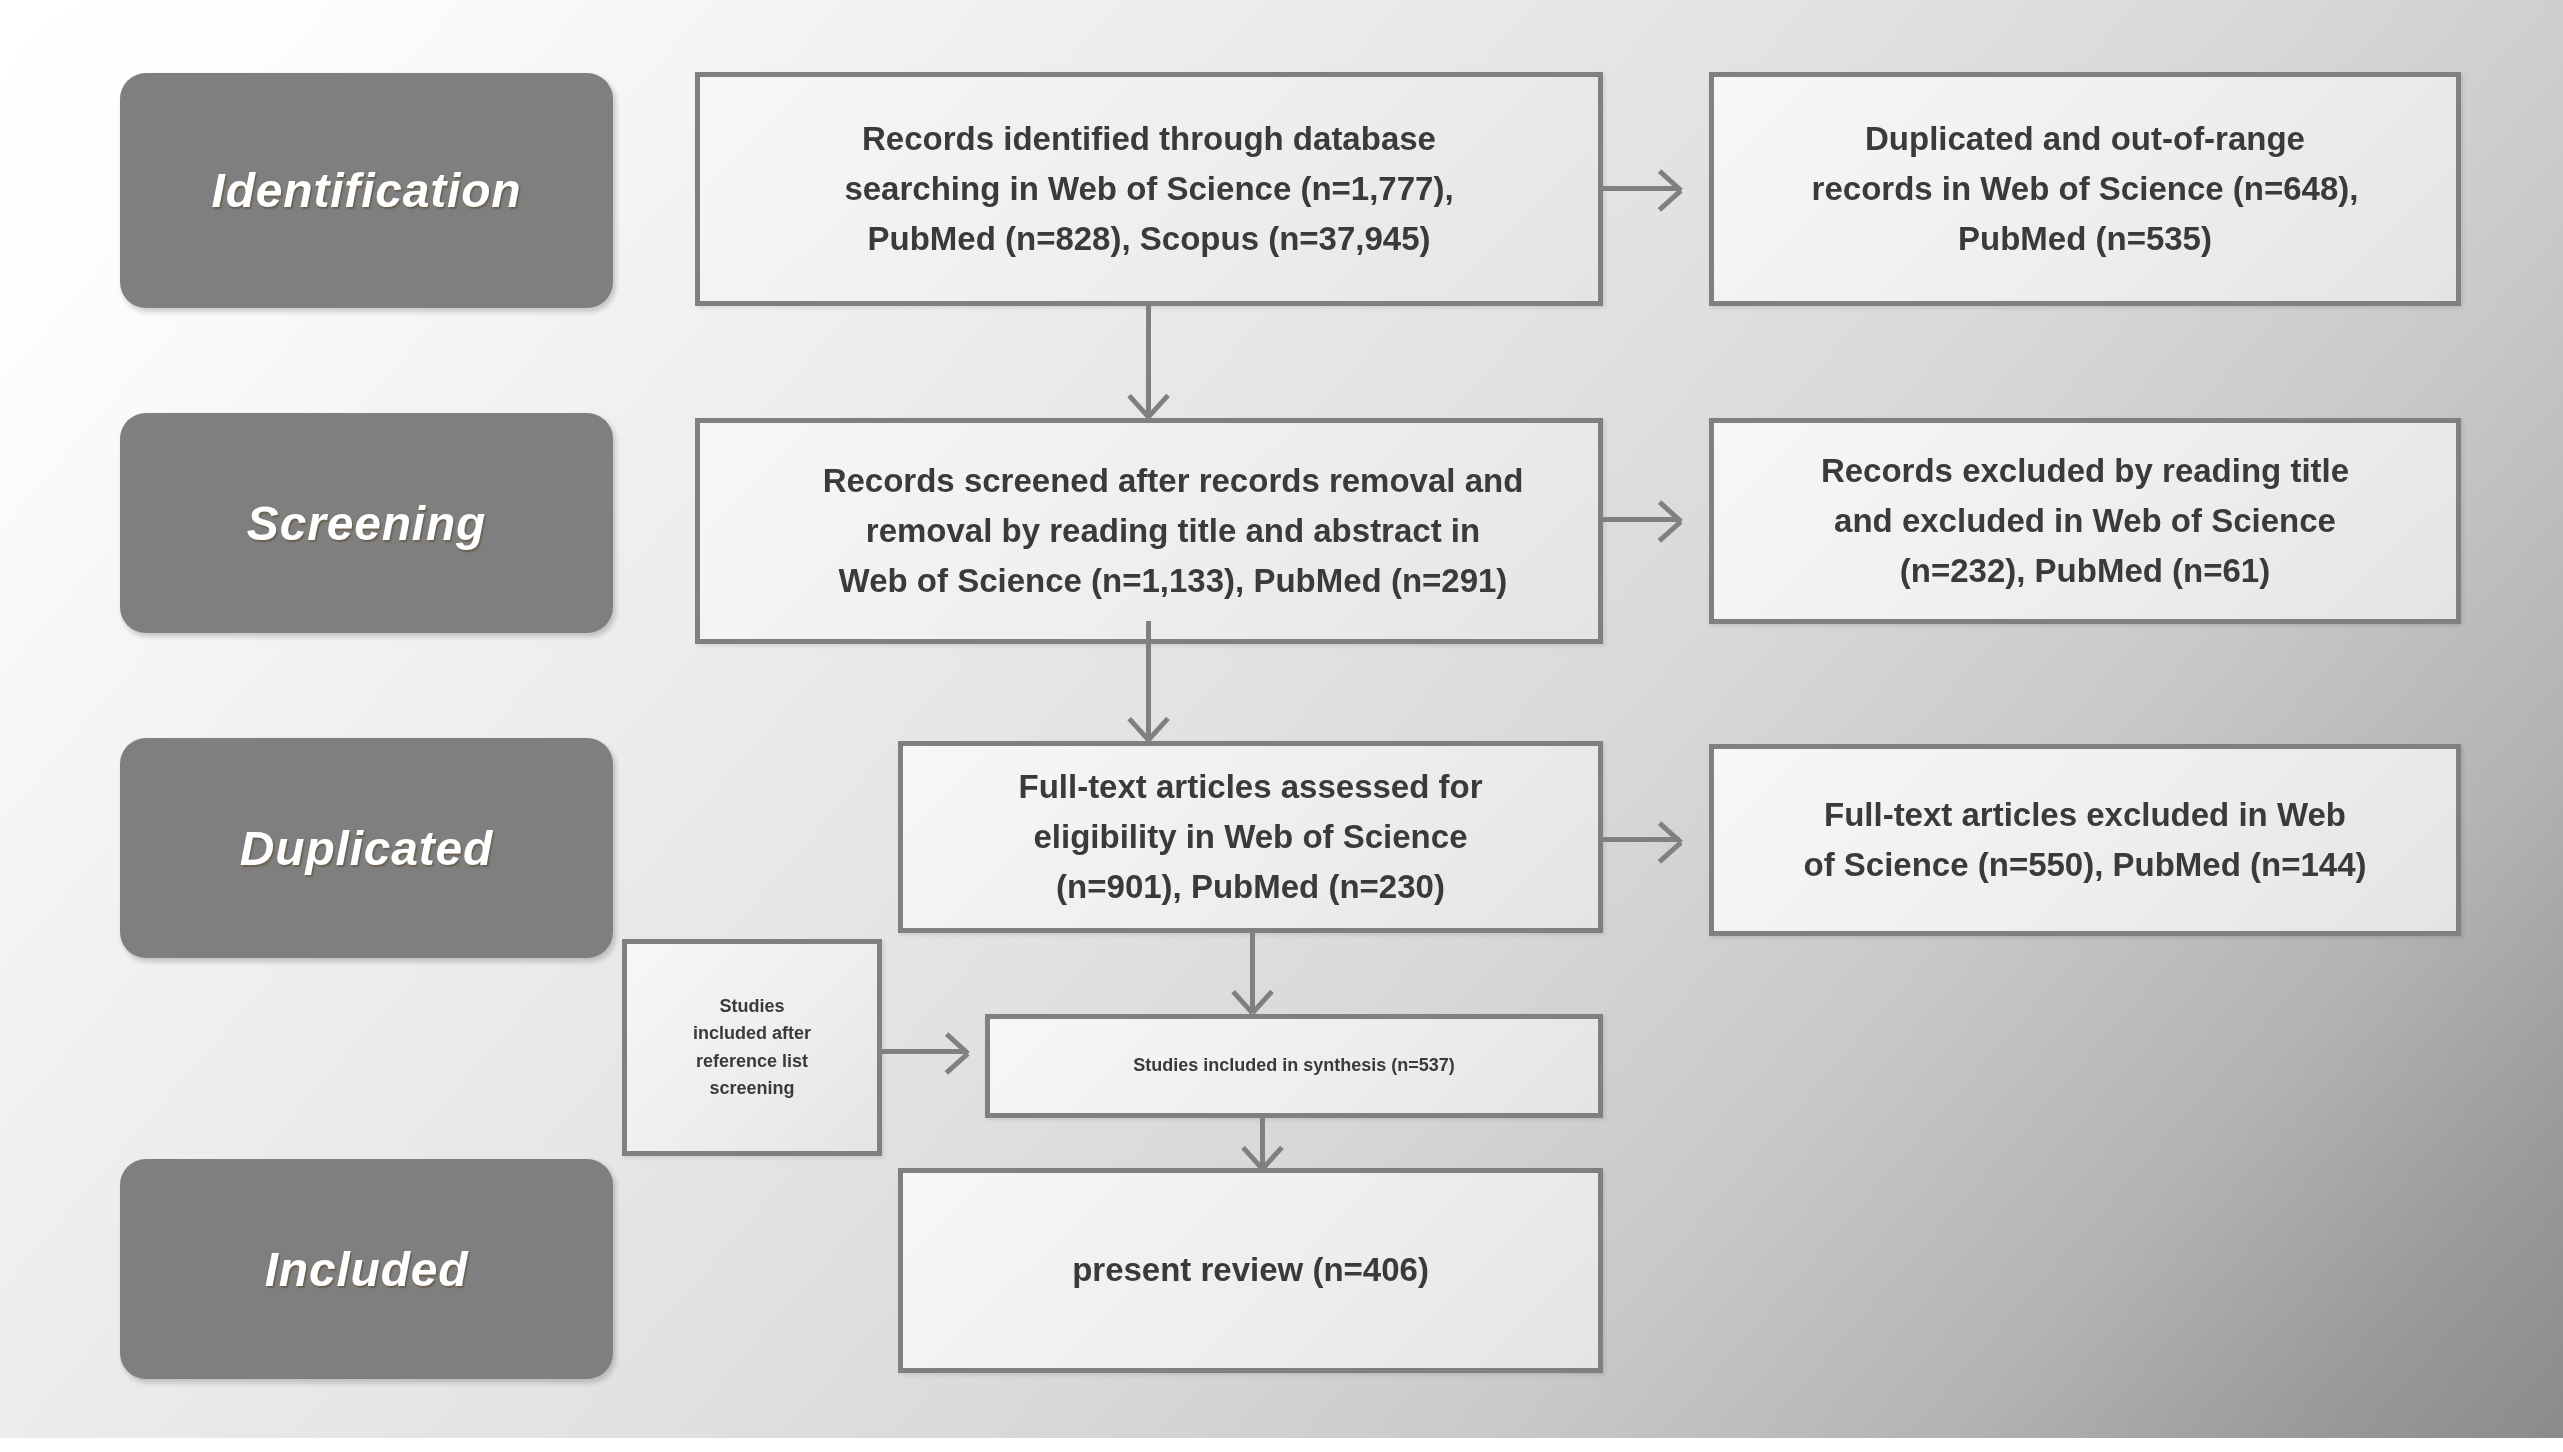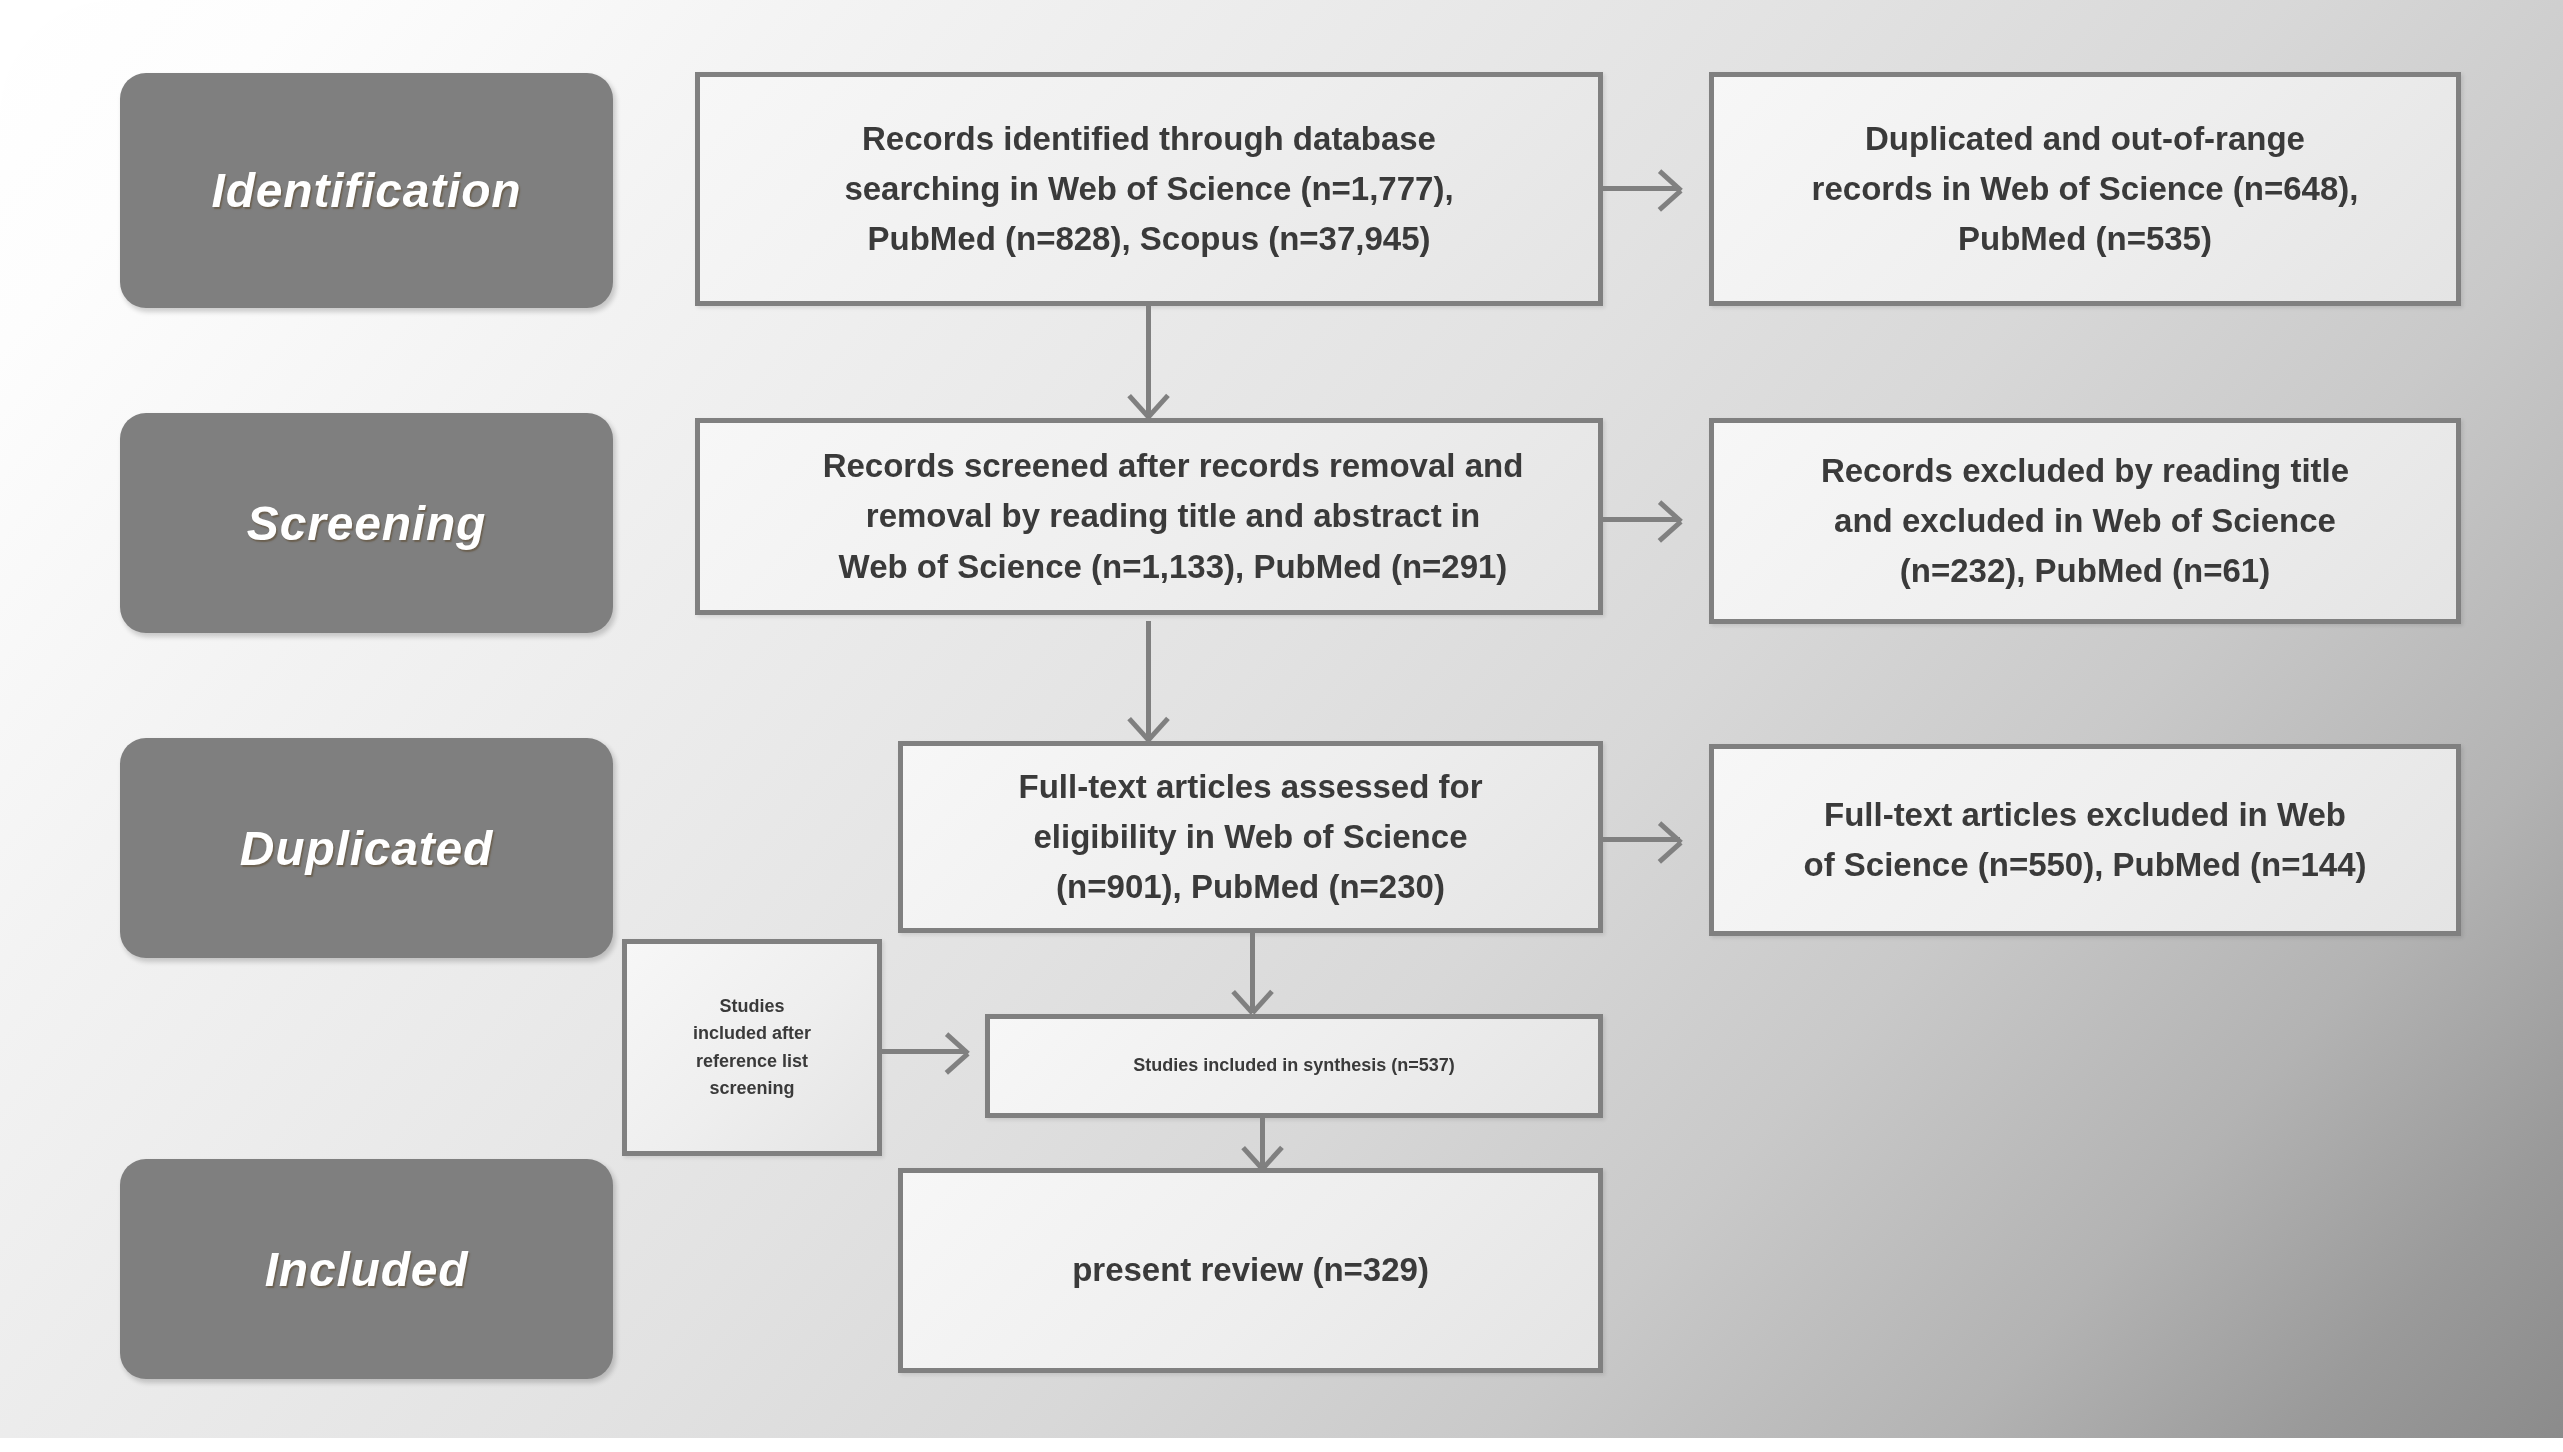--- a/index.html
+++ b/index.html
@@ -158,21 +158,21 @@
       <div>PubMed (n=535)</div>
     </div>
   </div>
 
   <div class="conn-h" style="left:1603px; top:186px; width:77px;"></div>
   <div class="arrow-right" style="left:1652px; top:188px;"></div>
 
   <div class="conn-v" style="left:1146px; top:306px; width:5.4px; height:112px;"></div>
   <div class="arrow-down" style="left:1146px; top:388px;"></div>
 
-  <div class="box" style="left:695px; top:418px; width:908px; height:197px;padding-left:48px;">
+  <div class="box" style="left:695px; top:418px; width:908px; height:226px;padding-left:48px;">
     <div class="box-text fs-big">
       <div>Records screened after records removal and</div>
       <div>removal by reading title and abstract in</div>
       <div>Web of Science (n=1,133), PubMed (n=291)</div>
     </div>
   </div>
 
   <div class="box" style="left:1709px; top:418px; width:752px; height:206px;justify-content:center;">
     <div class="box-text fs-big">
       <div>Records excluded by reading title</div>
@@ -224,17 +224,17 @@
     <div class="box-text fs-small">
       <div>Studies included in synthesis (n=537)</div>
     </div>
   </div>
 
   <div class="conn-v" style="left:1260px; top:1118px; width:5.4px; height:50px;"></div>
   <div class="arrow-down" style="left:1260px; top:1140px;"></div>
 
   <div class="box" style="left:898px; top:1168px; width:705px; height:205px;">
     <div class="box-text fs-big">
-      <div>present review (n=329)</div>
+      <div>present review (n=406)</div>
     </div>
   </div>
 </div>
 
 
 </body></html>

